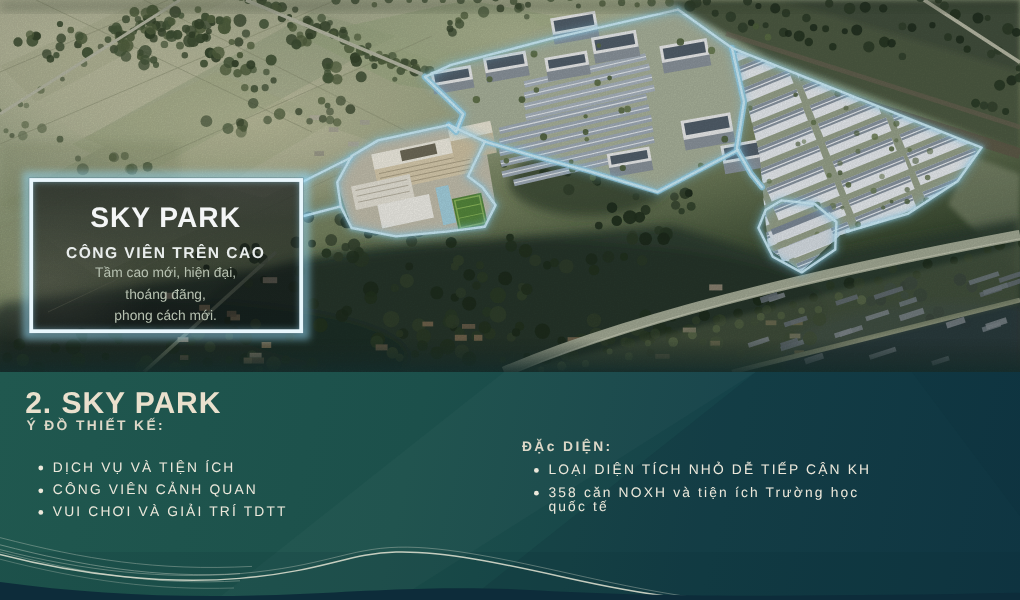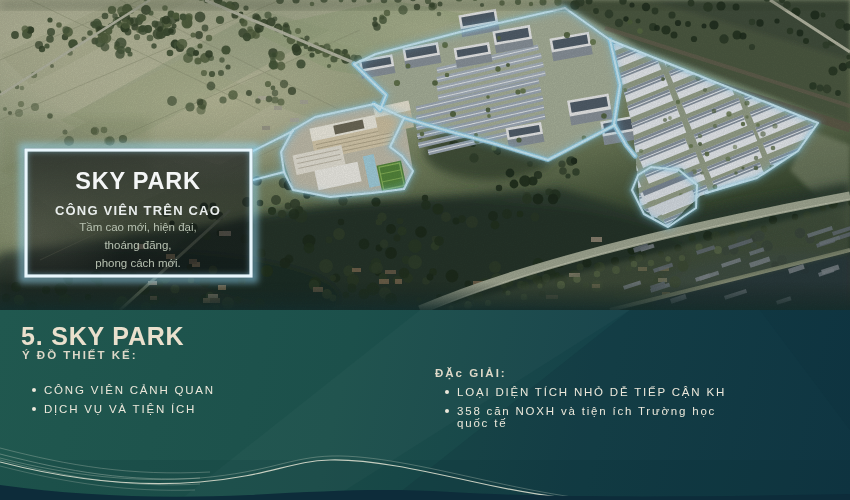--- a/index.html
+++ b/index.html
@@ -1396,28 +1396,29 @@
       <path d="M0,20 C70,38 130,48 200,44" stroke-width="0.6"></path>
       <path d="M0,26 C70,44 130,52 195,50" stroke-width="0.5"></path>
     </g>
 
     <path d="M0,22 C70,40 140,47 200,42 C270,36 290,21 330,20 C370,19 420,30 470,41 C510,50 540,55 565,58" fill="none" stroke="#d8dccc" stroke-width="1.2" opacity="0.9"></path>
     <path d="M0,18 C70,36 140,43 200,38 C270,32 290,17 332,16 C372,15 425,27 475,38 C515,47 545,53 572,57" fill="none" stroke="#d8dccc" stroke-width="0.6" opacity="0.5"></path>
 
     <path d="M0,45 C80,56 160,59 250,55 C330,51 380,48 450,52 C550,58 700,57 850,54 L850,60 L0,60 Z" fill="#0d2c3a"></path>
   </svg>
 
-  <h1 class="title">5. SKY PARK</h1>
+  <h1 class="title">2. SKY PARK</h1>
 
   <div class="collabel" style="left:22px;top:349px;">Ý ĐỒ THIẾT KẾ:</div>
 
   <ul class="blist" style="left:30px;top:384px;">
+    <li>DỊCH VỤ VÀ TIỆN ÍCH</li>
     <li>CÔNG VIÊN CẢNH QUAN</li>
-    <li>DỊCH VỤ VÀ TIỆN ÍCH</li>
+    <li>VUI CHƠI VÀ GIẢI TRÍ TDTT</li>
   </ul>
 
-  <div class="collabel" style="left:435px;top:367px;">ĐẶc GIẢI:</div>
+  <div class="collabel" style="left:435px;top:367px;">ĐẶc DIỆN:</div>
 
   <ul class="blist" style="left:443px;top:362px;margin-top:24px;">
     <li>LOẠI DIỆN TÍCH NHỎ DỄ TIẾP CẬN KH</li>
     <li>358 căn NOXH và tiện ích Trường học quốc tế</li>
   </ul>
 </div>
 
 </body></html>

